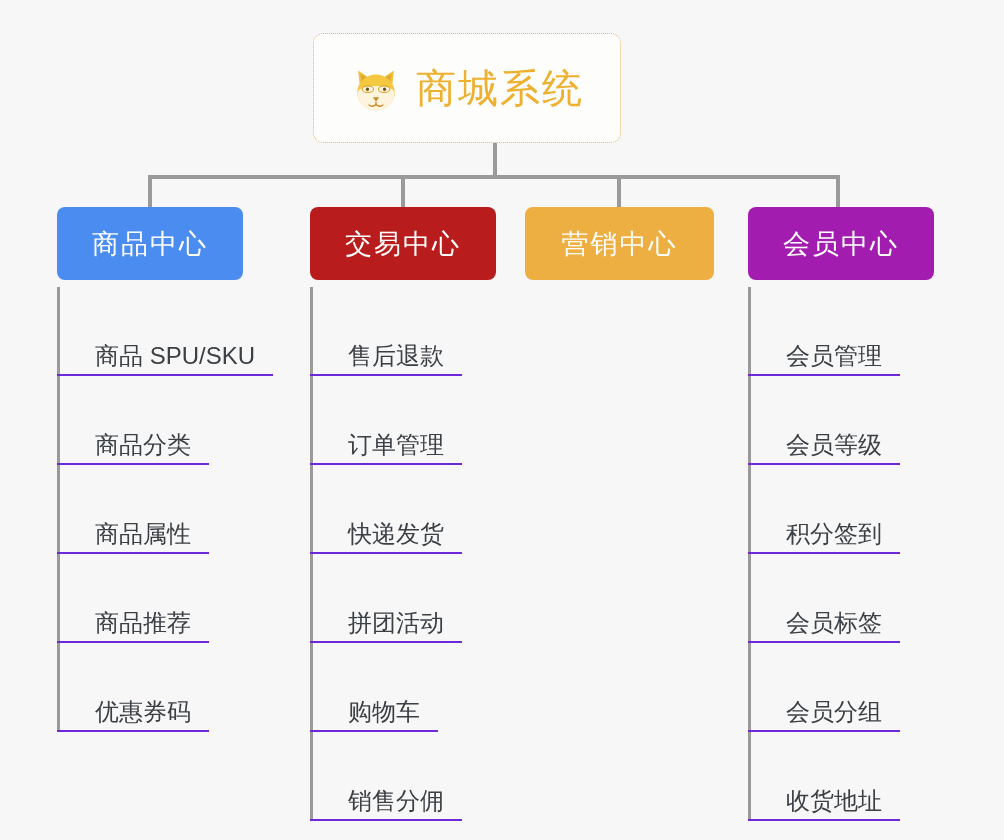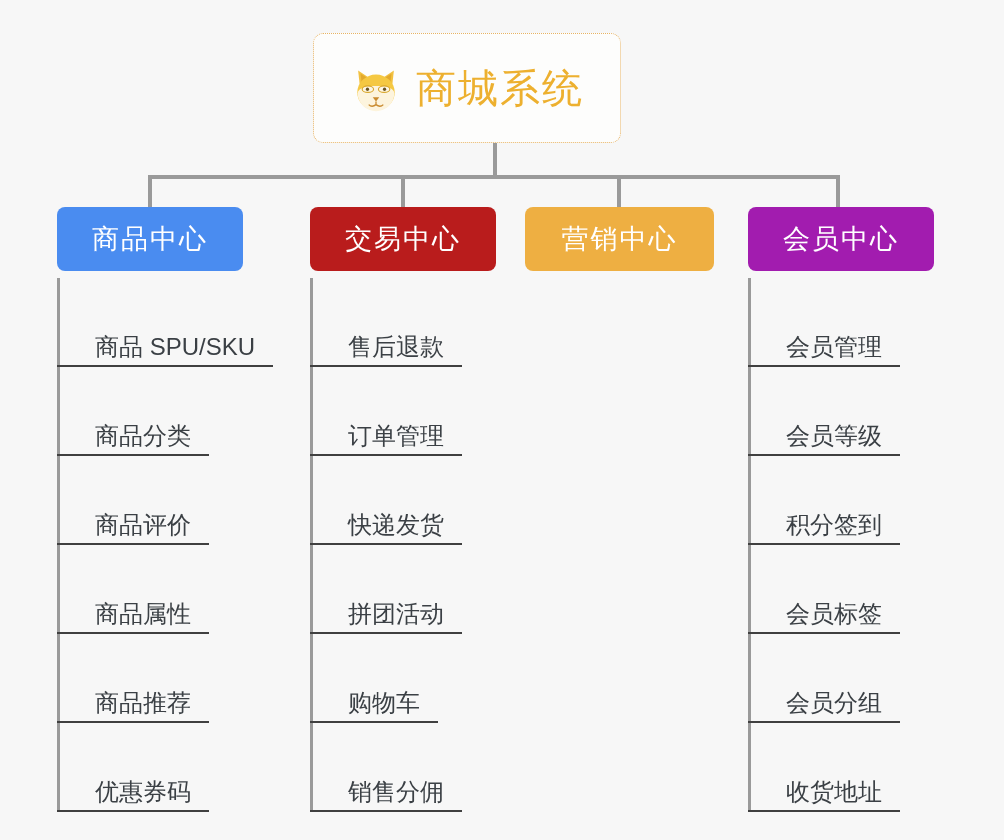--- a/index.html
+++ b/index.html
@@ -73,21 +73,21 @@
     width: 4px;
     height: 32px;
   }
 
   
   .column {
     position: absolute;
     top: 207px;
   }
   .cat-header {
-    height: 64px;
+    height: 73px;
     border-radius: 8px;
     display: flex;
     align-items: center;
     justify-content: center;
     color: #ffffff;
     font-size: 27px;
     letter-spacing: 2px;
     box-sizing: border-box;
     font-family: Liberation Mono, monospace;
   }
@@ -112,21 +112,21 @@
     height: 89px;
     box-sizing: border-box;
     display: flex;
     align-items: flex-end;
   }
   .leaf-label {
     font-size: 24px;
     color: #3b4045;
     line-height: 1.05;
     padding: 0 18px 6px 38px;
-    border-bottom: 2px solid #404040;
+    border-bottom: 2px solid #6d28d9;
     white-space: nowrap;
     display: inline-block;
     position: relative;
     left: -4px;
   }
 </style>
 </head>
 <body>
 
 <div id="mindmap">
@@ -168,23 +168,20 @@
     </div>
     <div class="leaf-list">
       <div class="leaf-spine"></div>
       <div class="leaf-item">
           <span class="leaf-label">商品 SPU/SKU</span>
         </div>
       <div class="leaf-item">
           <span class="leaf-label">商品分类</span>
         </div>
       <div class="leaf-item">
-          <span class="leaf-label">商品评价</span>
-        </div>
-      <div class="leaf-item">
           <span class="leaf-label">商品属性</span>
         </div>
       <div class="leaf-item">
           <span class="leaf-label">商品推荐</span>
         </div>
       <div class="leaf-item">
           <span class="leaf-label">优惠券码</span>
         </div>
     </div>
   </div>

